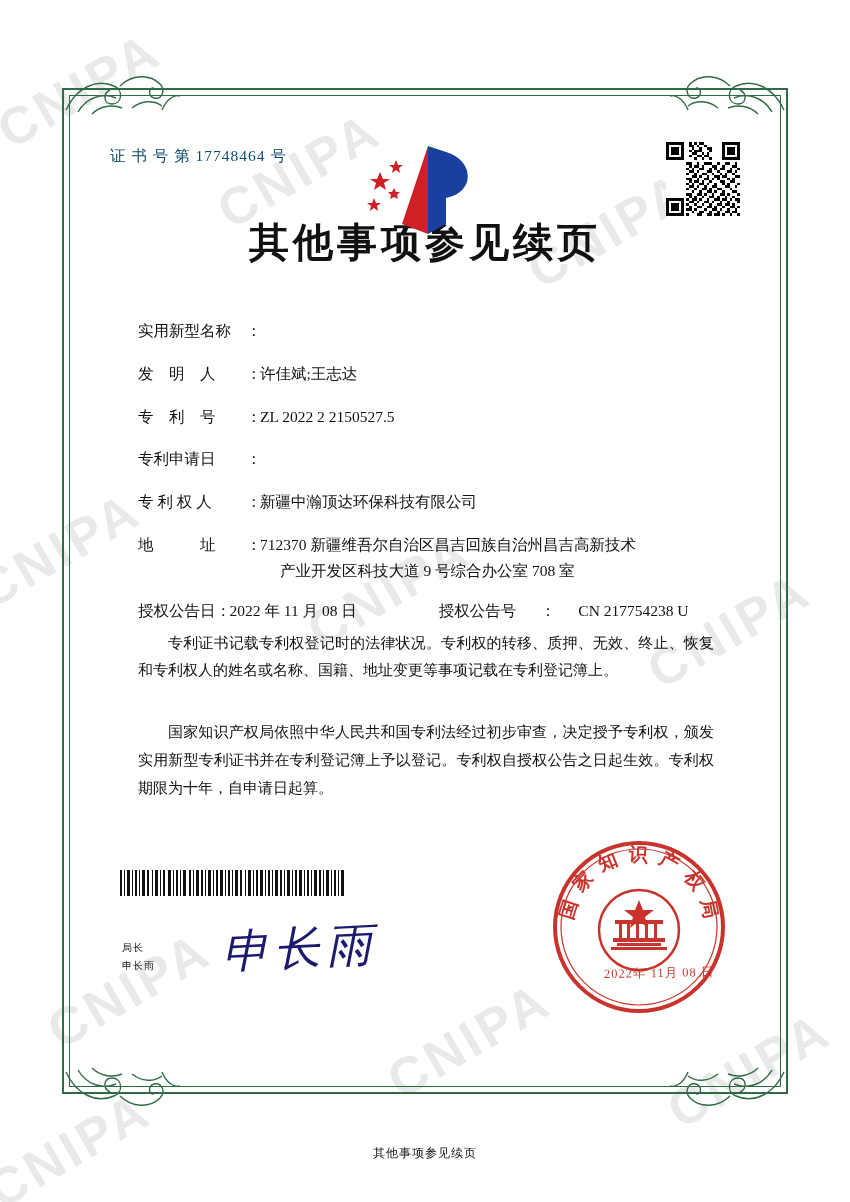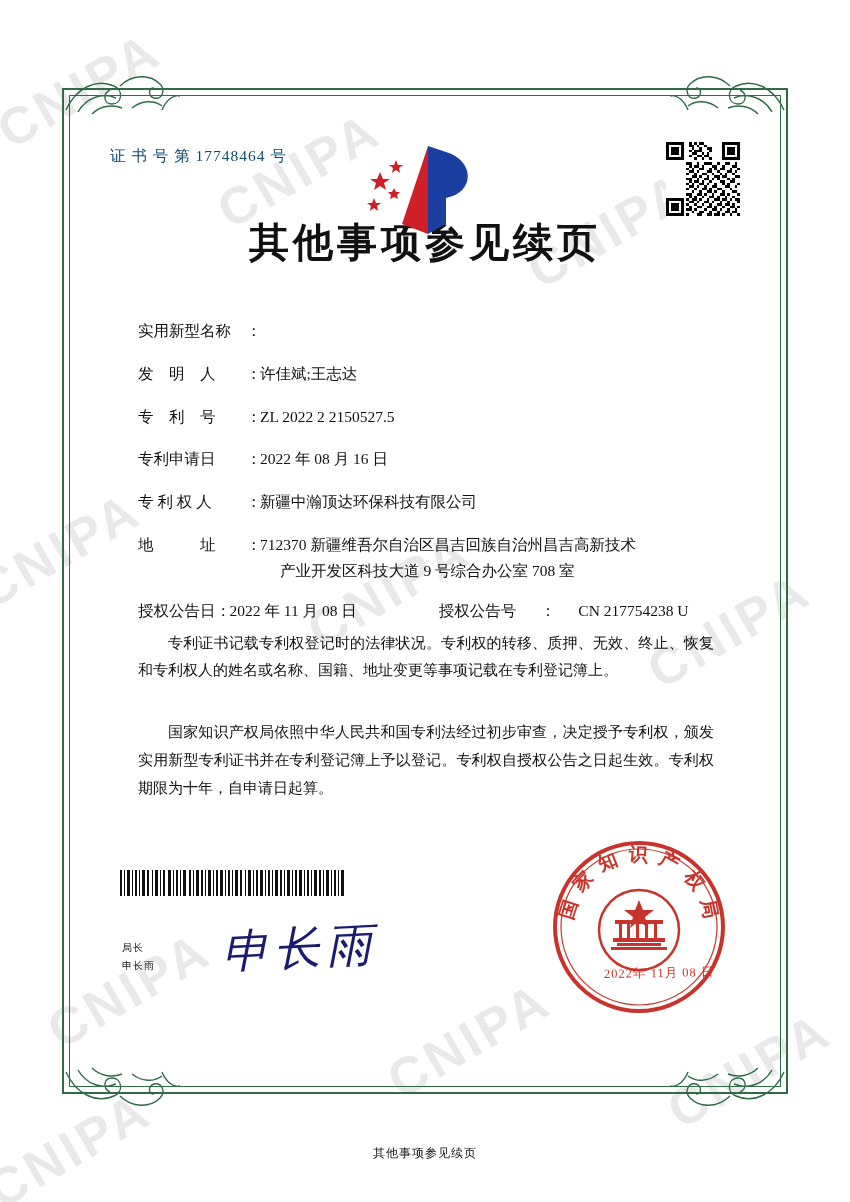--- a/index.html
+++ b/index.html
@@ -475,21 +475,20 @@
 
       <div class="row">
         <div class="lab">专　利　号</div>
         <div class="colon">：</div>
         <div class="val">ZL 2022 2 2150527.5</div>
       </div>
 
       <div class="row">
         <div class="lab">专利申请日</div>
         <div class="colon">：</div>
-        <div class="val">2022 年 08 月 16 日</div>
       </div>
 
       <div class="row">
         <div class="lab">专 利 权 人</div>
         <div class="colon">：</div>
         <div class="val">新疆中瀚顶达环保科技有限公司</div>
       </div>
 
       <div class="row" style="margin-bottom:22px;">
         <div class="lab">地　　　址</div>

